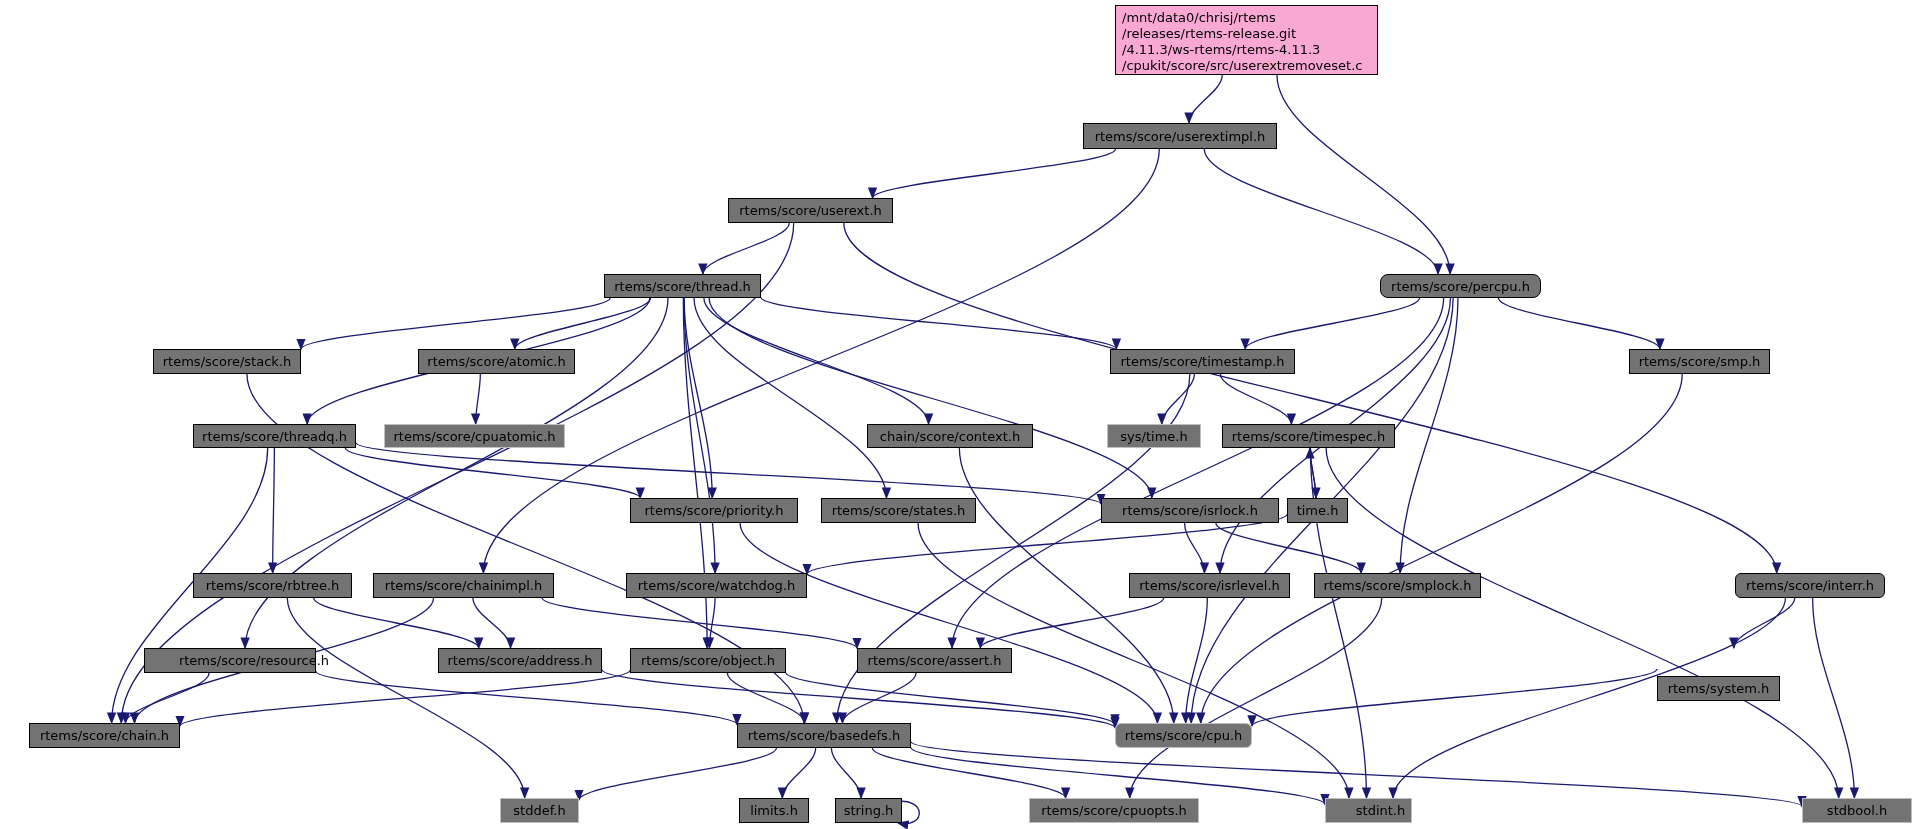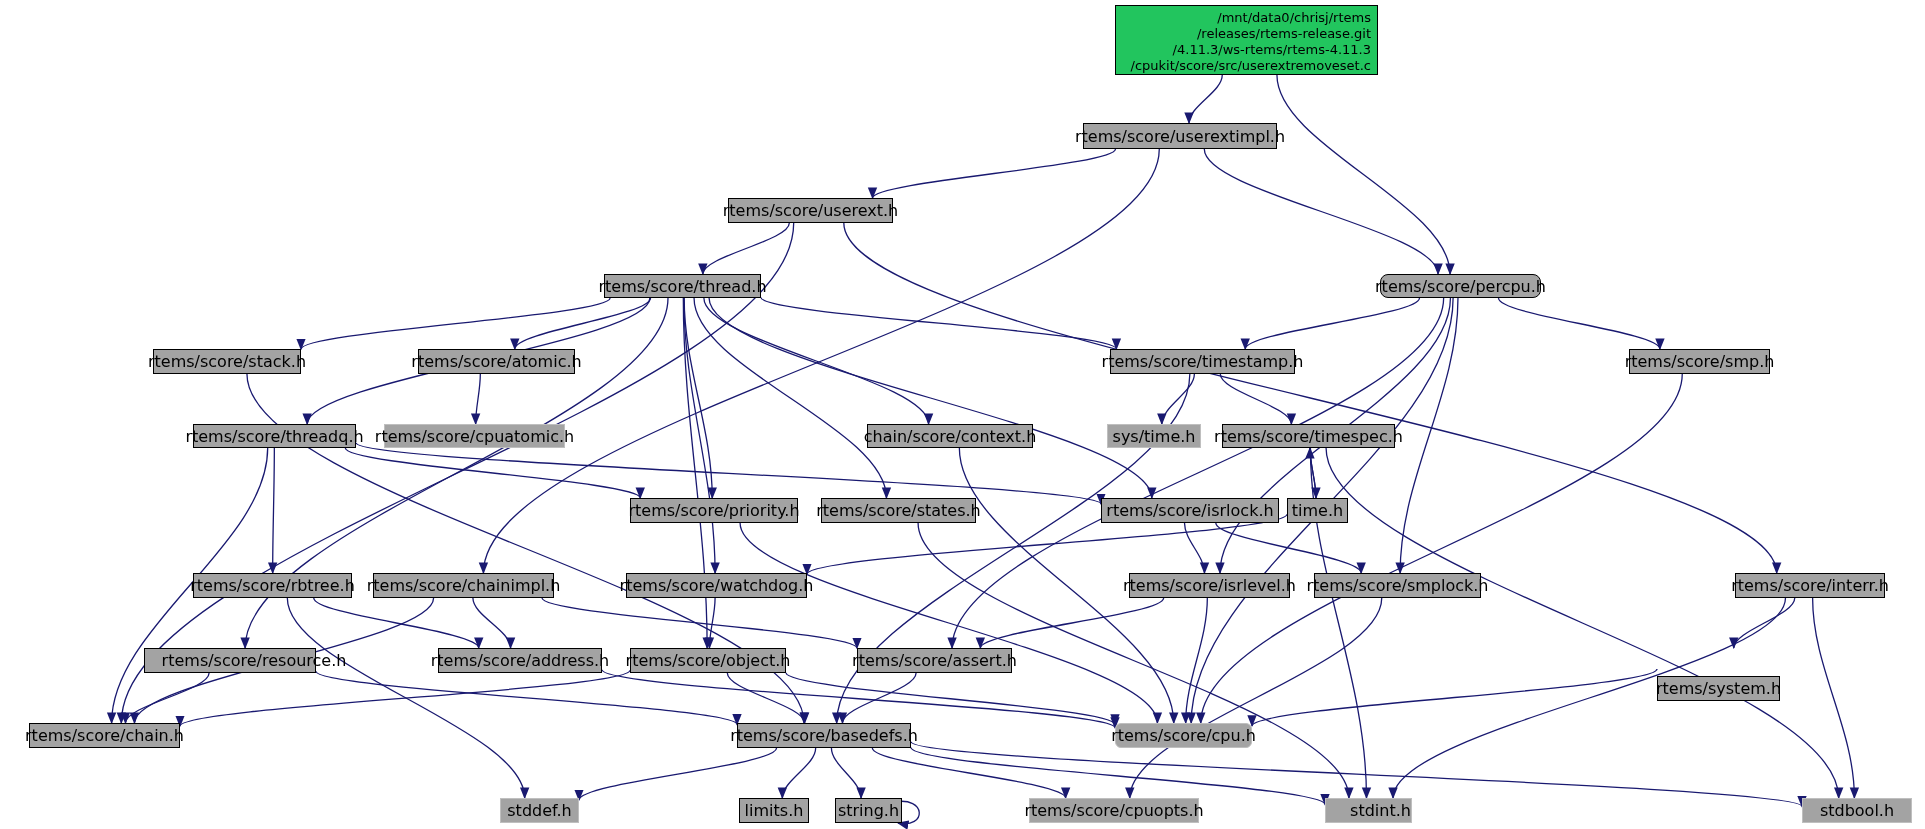--- a/index.html
+++ b/index.html
@@ -1,20 +1,20 @@
 <!DOCTYPE html>
 <html><head>
 <meta charset="utf-8">
 <style>
 html,body{margin:0;padding:0;background:#fff;}
 body{width:1925px;height:829px;position:relative;overflow:hidden;font-family:"DejaVu Sans",sans-serif;}
 #edges{position:absolute;left:0;top:0;}
-.node{position:absolute;box-sizing:border-box;border:1.5px solid #000;background:#a3a3a3;font-size:16px;color:#000;display:flex;align-items:center;justify-content:center;white-space:nowrap;}
+.node{position:absolute;box-sizing:border-box;border:1.5px solid #000;background:#737373;font-size:13px;color:#000;display:flex;align-items:center;justify-content:center;white-space:nowrap;}
 .node.ext{border-color:#bfbfbf;}
-.node.root{background:#22c55e;border-color:#000;justify-content:flex-start;align-items:flex-end;flex-direction:column;padding:4px 6px;font-size:13px;line-height:16px;}
+.node.root{background:#f9a8d4;border-color:#000;justify-content:flex-start;align-items:flex-start;flex-direction:column;padding:4px 6px;font-size:13px;line-height:16px;}
 </style>
 </head>
 <body>
 
 <svg id="edges" width="1925" height="829">
   <defs>
     <marker id="arr" viewBox="0 0 10 10" refX="9" refY="5" markerWidth="9" markerHeight="9" orient="auto-start-reverse">
       <path d="M0,1 L10,5 L0,9 z" fill="#191970"></path>
     </marker>
   </defs>
@@ -158,21 +158,21 @@
     </div>
     <div class="node" style="left: 626px; top: 573px; width: 181px; height: 25px;">
       <span>rtems/score/watchdog.h</span>
     </div>
     <div class="node" style="left: 1129px; top: 573px; width: 161px; height: 25px;">
       <span>rtems/score/isrlevel.h</span>
     </div>
     <div class="node" style="left: 1314px; top: 573px; width: 167px; height: 25px;">
       <span>rtems/score/smplock.h</span>
     </div>
-    <div class="node" style="left: 1735px; top: 573px; width: 150px; height: 25px;">
+    <div class="node" style="left: 1735px; top: 573px; width: 150px; height: 25px; border-radius: 6px;">
       <span>rtems/score/interr.h</span>
     </div>
     <div class="node" style="left: 144px; top: 648px; width: 172px; height: 25px; padding-left: 48px;">
       <span>rtems/score/resource.h</span>
     </div>
     <div class="node" style="left: 438px; top: 648px; width: 164px; height: 25px;">
       <span>rtems/score/address.h</span>
     </div>
     <div class="node" style="left: 630px; top: 648px; width: 156px; height: 25px;">
       <span>rtems/score/object.h</span>

